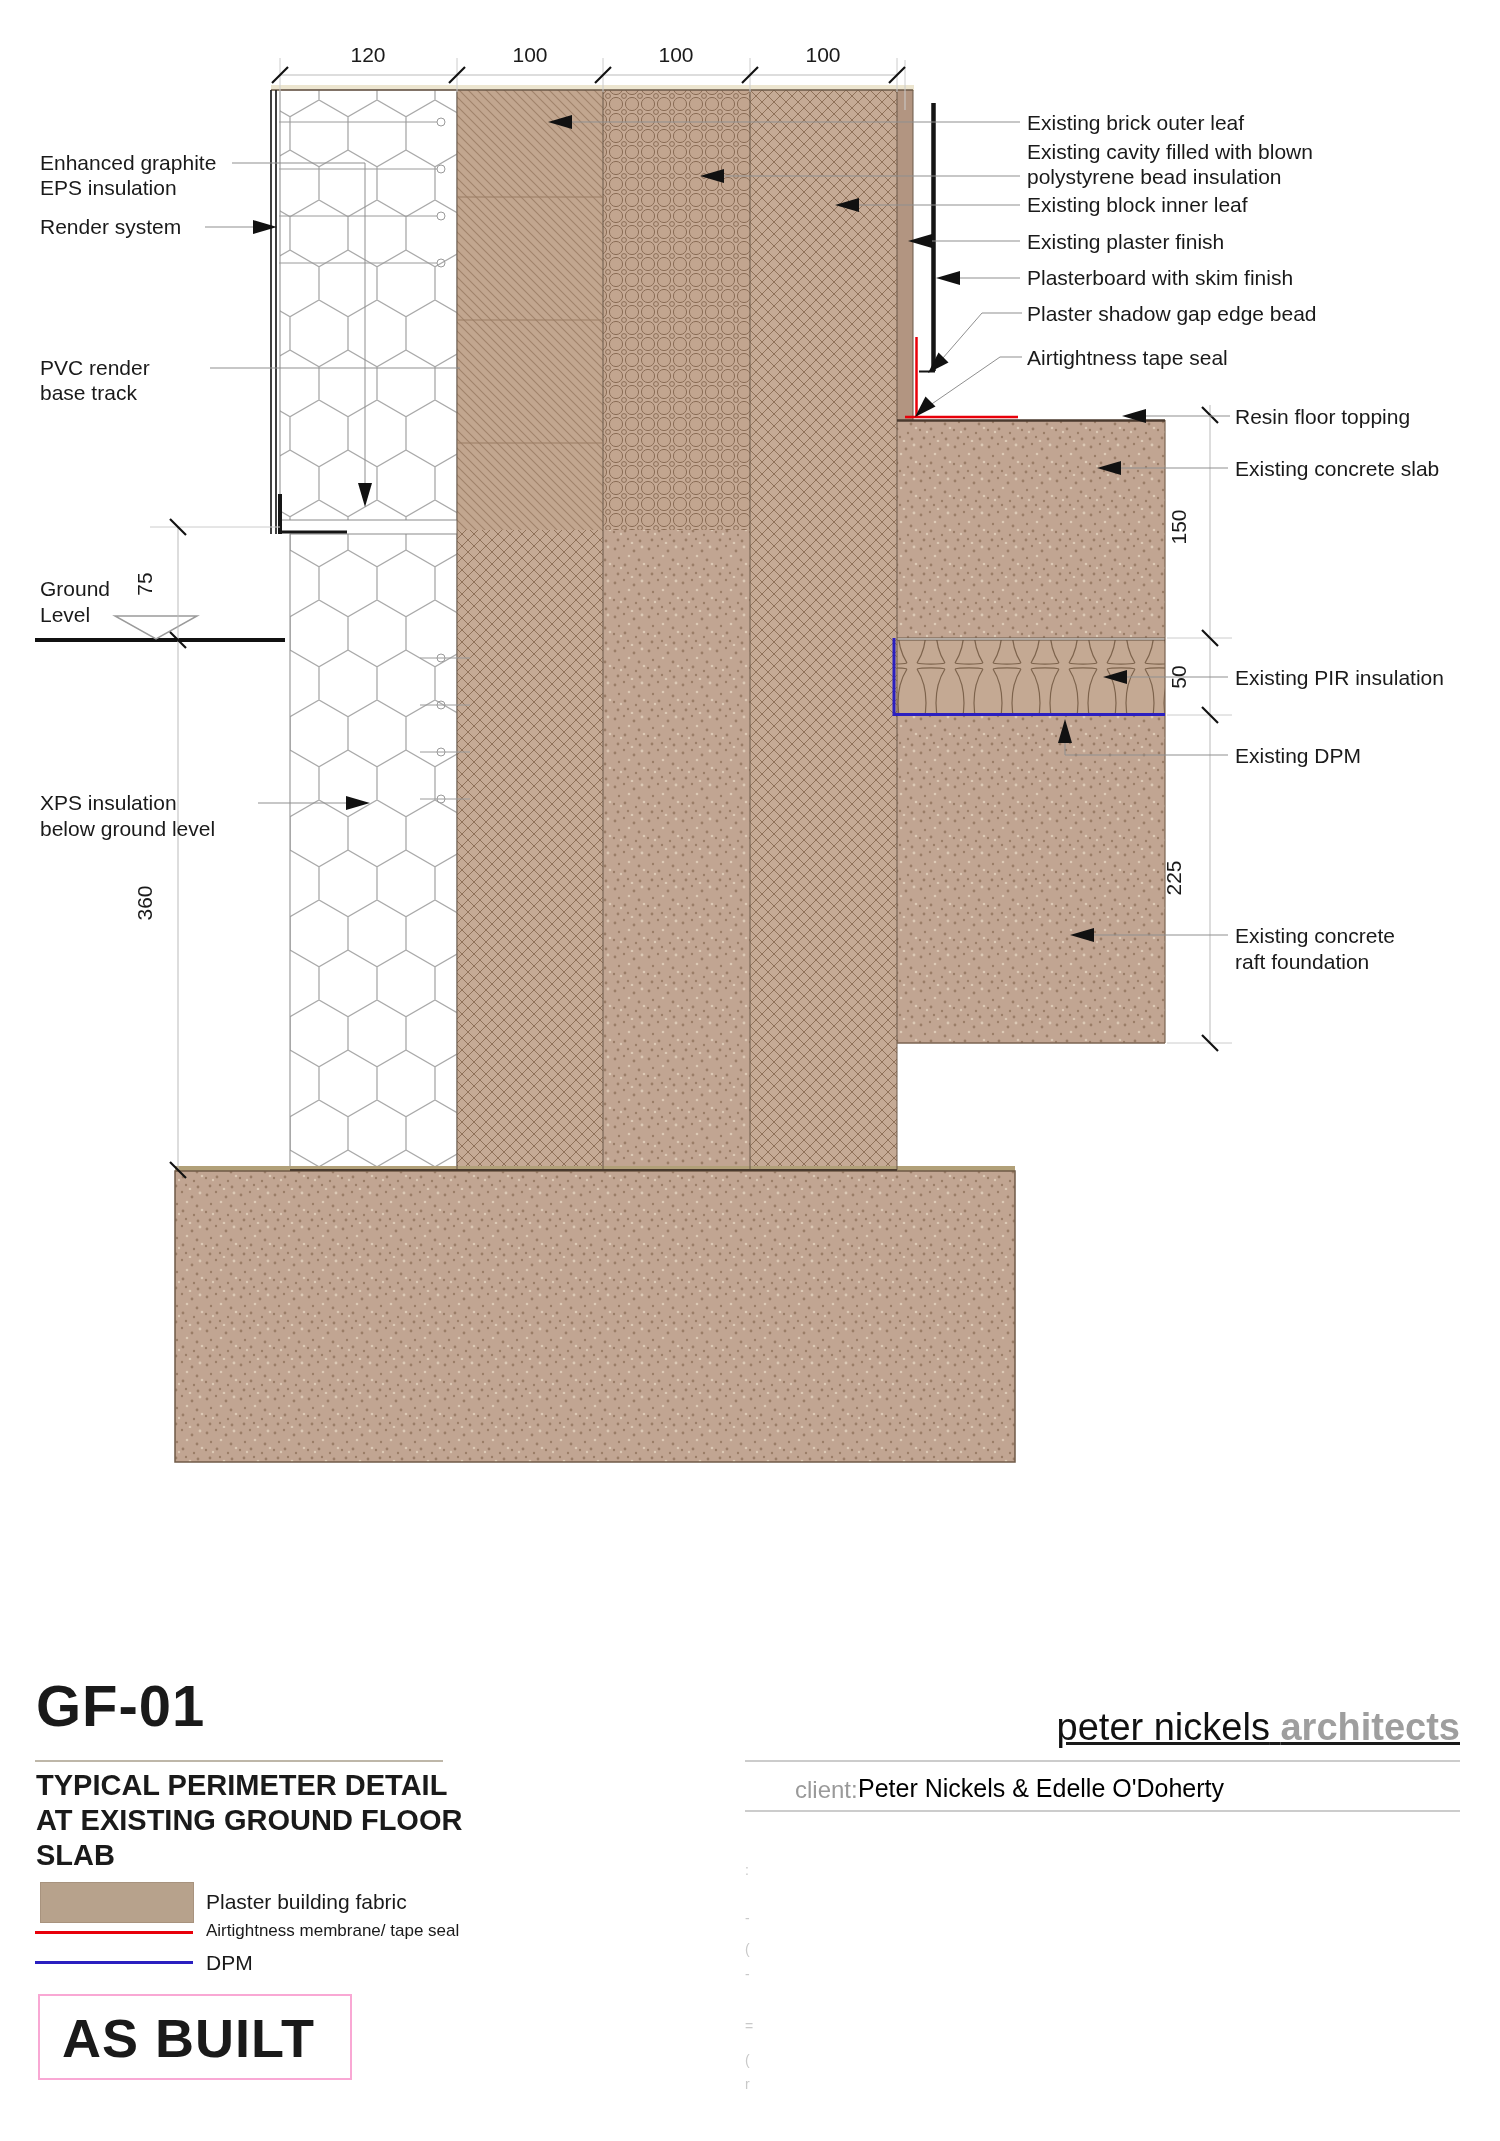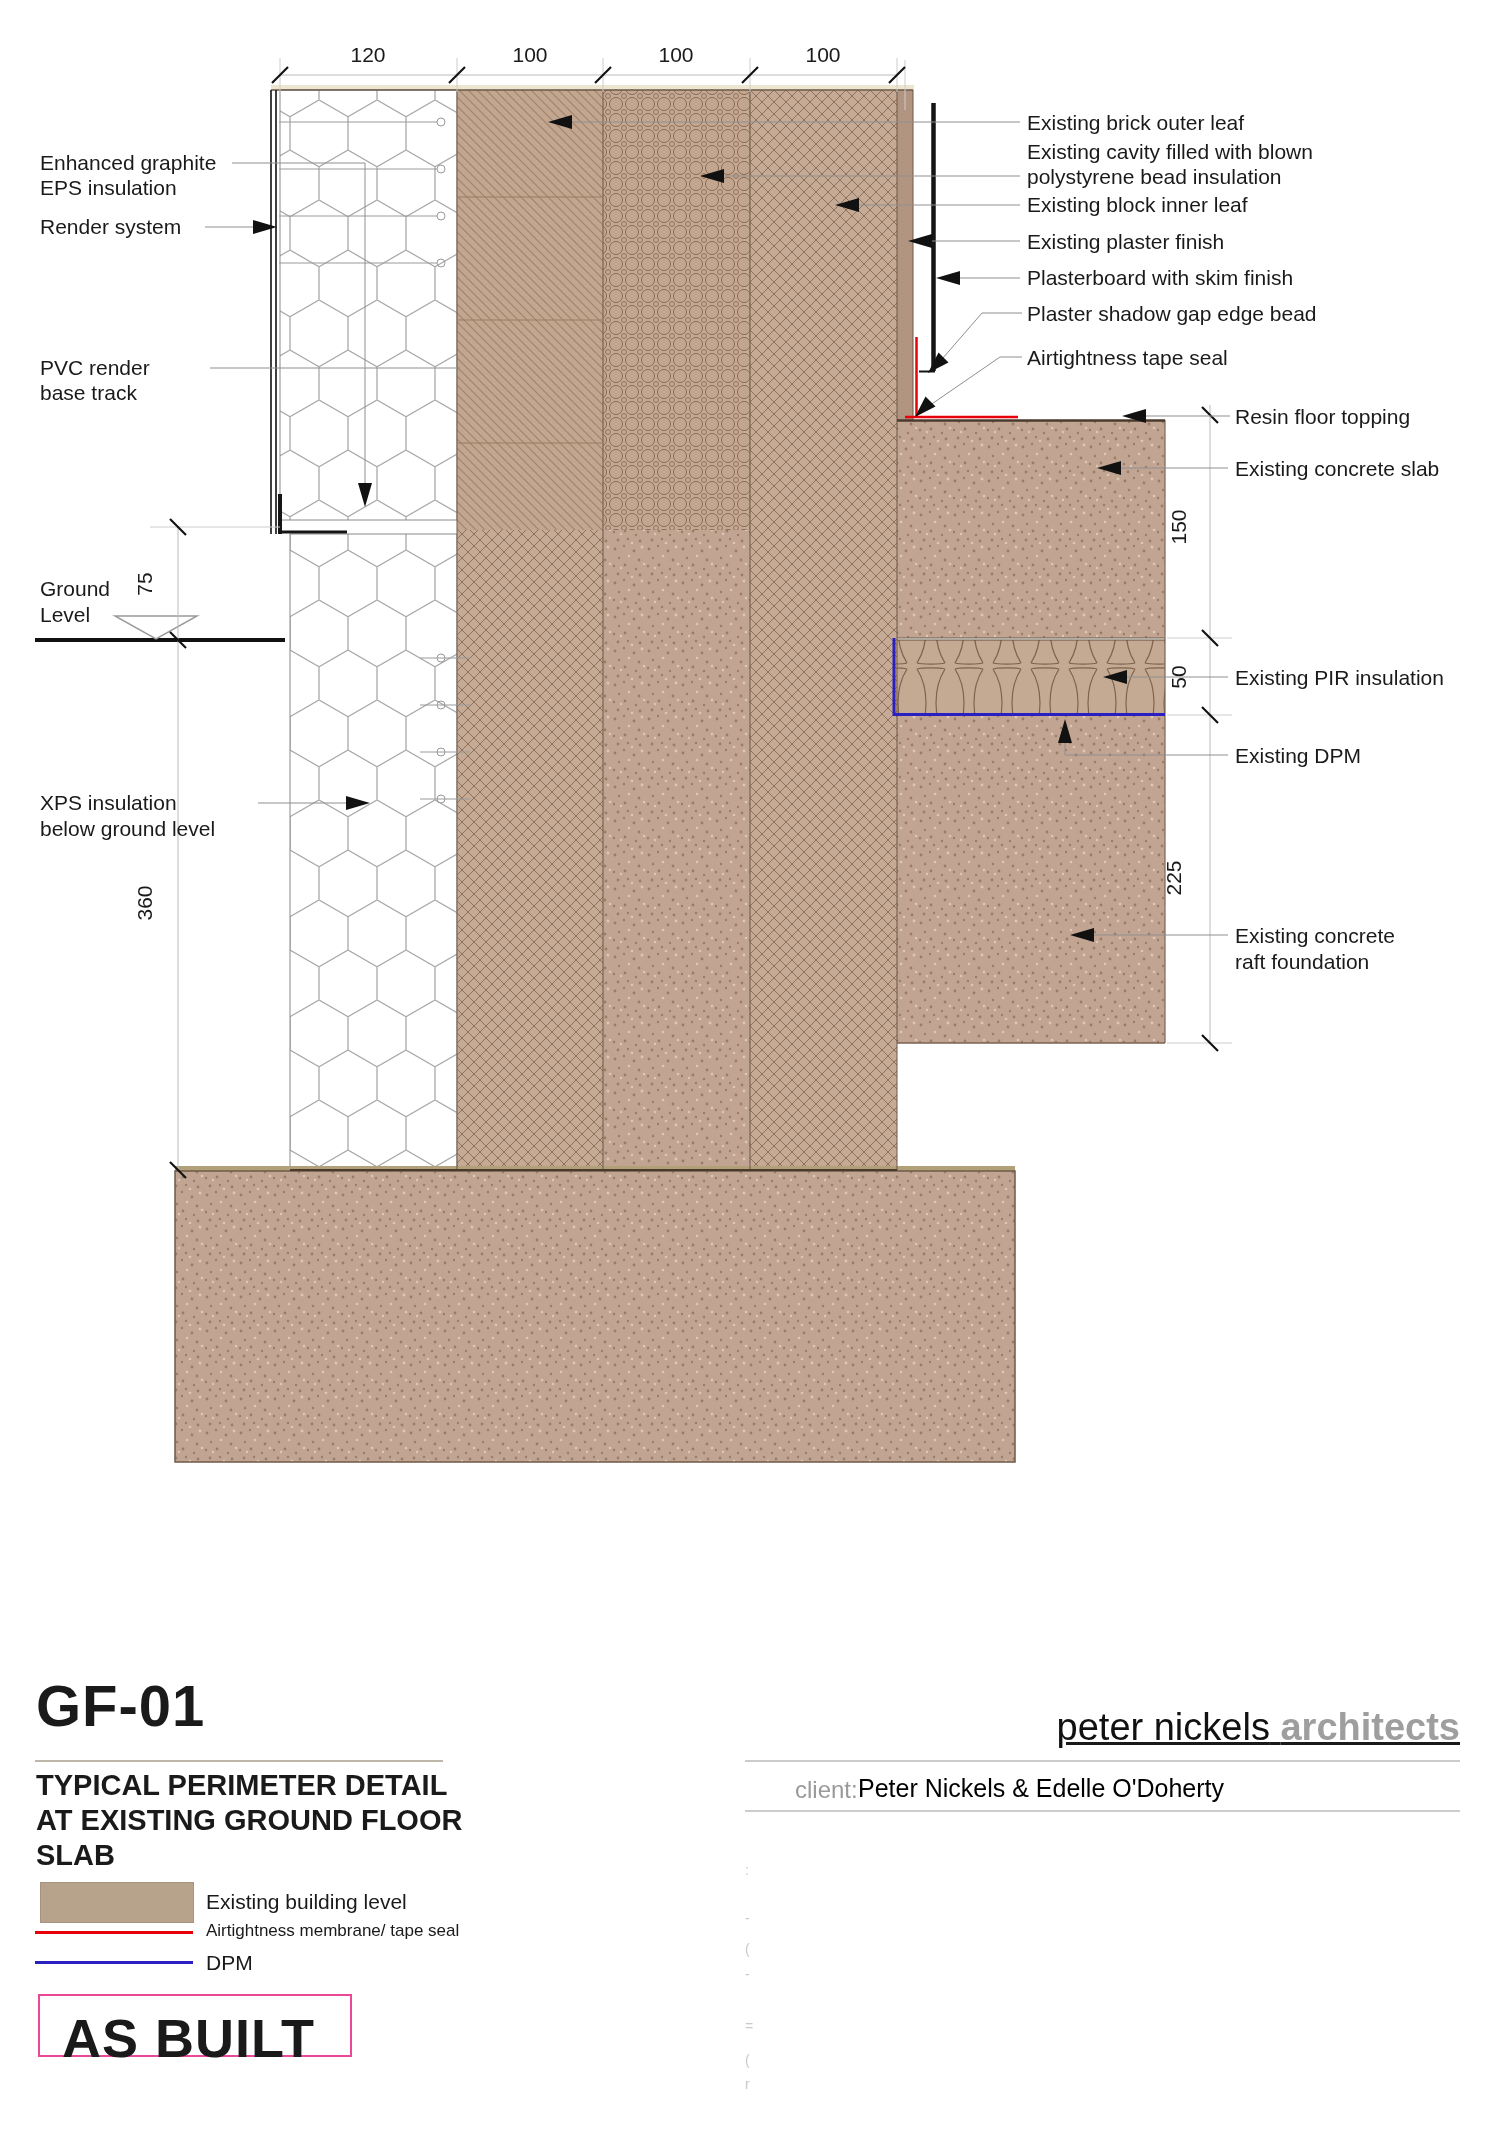--- a/index.html
+++ b/index.html
@@ -11,21 +11,21 @@
   #code{left:36px;top:1672px;font-size:58px;font-weight:bold;letter-spacing:1px;}
   #code-rule{left:35px;top:1760px;width:408px;height:2px;background:#beb7a9;}
   #dwg-title{left:36px;top:1768px;font-size:29px;font-weight:bold;line-height:35px;}
   #dwg-title span{display:block;}
   #legend-swatch{left:40px;top:1882px;width:152px;height:39px;background:#b7a28c;border:1px solid #a8937e;}
   #legend-fabric-label{left:206px;top:1890px;font-size:21px;}
   #legend-red{left:35px;top:1931px;width:158px;height:3px;background:#e8000a;}
   #legend-airtight-label{left:206px;top:1921px;font-size:17px;}
   #legend-blue{left:35px;top:1961px;width:158px;height:3px;background:#2a1fc0;}
   #legend-dpm-label{left:206px;top:1951px;font-size:21px;text-align:center;}
-  #stamp{left:38px;top:1994px;width:314px;height:63px;border:2px solid #ec4899;
+  #stamp{left:38px;top:1994px;width:314px;height:86px;border:2px solid #f9a8d4;
          font-size:54px;font-weight:bold;line-height:84px;padding-left:22px;box-sizing:border-box;letter-spacing:1px;}
   #firm{left:745px;top:1706px;width:715px;text-align:right;font-size:38px;white-space:nowrap;text-decoration:underline;}
   #firm .gray{color:#9e9e9e;font-weight:bold;}
   #firm .black{color:#111;}
   .tb-rule{left:745px;width:715px;height:2px;background:#cccccc;}
   #client-label{left:795px;top:1776px;font-size:24px;color:#9a9a9a;}
   #client-value{left:858px;top:1774px;font-size:25px;color:#000000;}
   .fragment{left:745px;font-size:14px;color:#c9c9c9;}
 </style>
 </head>
@@ -285,21 +285,21 @@
   
   <div class="abs" id="code">GF-01</div>
   <div class="abs" id="code-rule"></div>
   <div class="abs" id="dwg-title">
     <span>TYPICAL PERIMETER DETAIL</span>
     <span>AT EXISTING GROUND FLOOR</span>
     <span>SLAB</span>
   </div>
 
   <div class="abs" id="legend-swatch"></div>
-  <div class="abs" id="legend-fabric-label">Existing building level</div>
+  <div class="abs" id="legend-fabric-label">Plaster building fabric</div>
   <div class="abs" id="legend-red"></div>
   <div class="abs" id="legend-airtight-label">Airtightness membrane/ tape seal</div>
   <div class="abs" id="legend-blue"></div>
   <div class="abs" id="legend-dpm-label">DPM</div>
 
   <div class="abs" id="stamp">AS BUILT</div>
 
   <div class="abs" id="firm">
     <span class="black">peter nickels</span>
     <span class="gray">architects</span>

